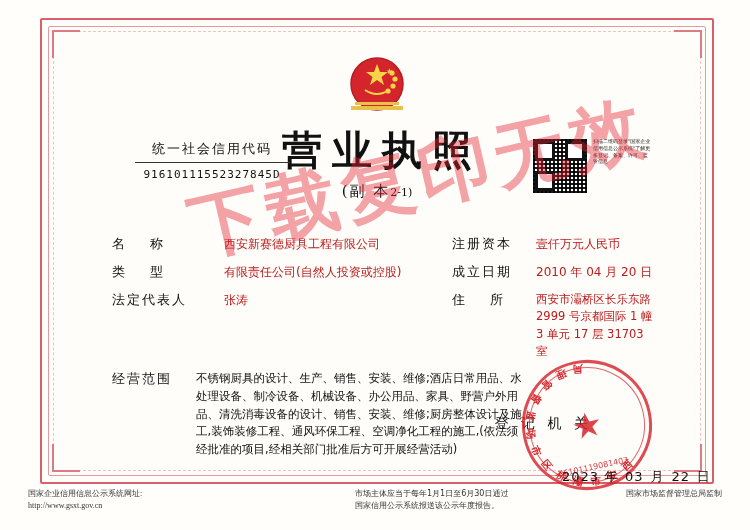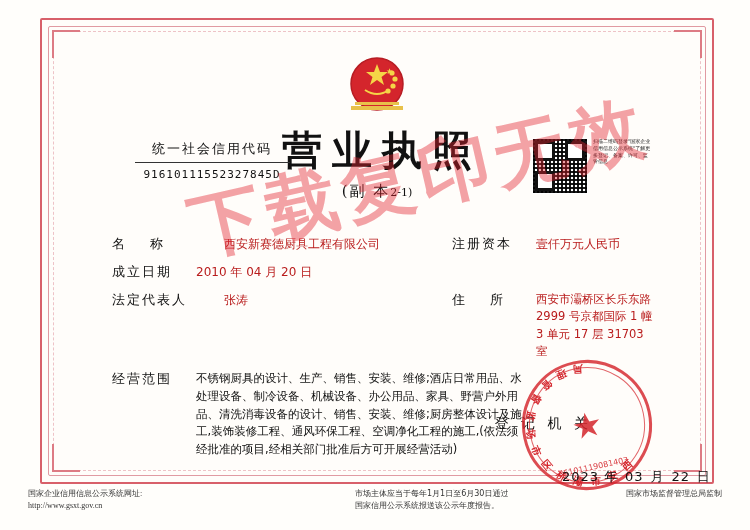--- a/index.html
+++ b/index.html
@@ -392,20 +392,24 @@
           <div class="f-label">名　称</div>
           <div class="f-value">西安新赛德厨具工程有限公司</div>
         </div>
         <div class="col-right">
           <div class="f-label tight">注册资本</div>
           <div class="f-value">壹仟万元人民币</div>
         </div>
       </div>
 
       <div class="row">
+        <div class="col-left">
+          <div class="f-label">类　型</div>
+          <div class="f-value">有限责任公司(自然人投资或控股)</div>
+        </div>
         <div class="col-right">
           <div class="f-label tight">成立日期</div>
           <div class="f-value">2010 年 04 月 20 日</div>
         </div>
       </div>
 
       <div class="row">
         <div class="col-left">
           <div class="f-label tight">法定代表人</div>
           <div class="f-value">张涛</div>

